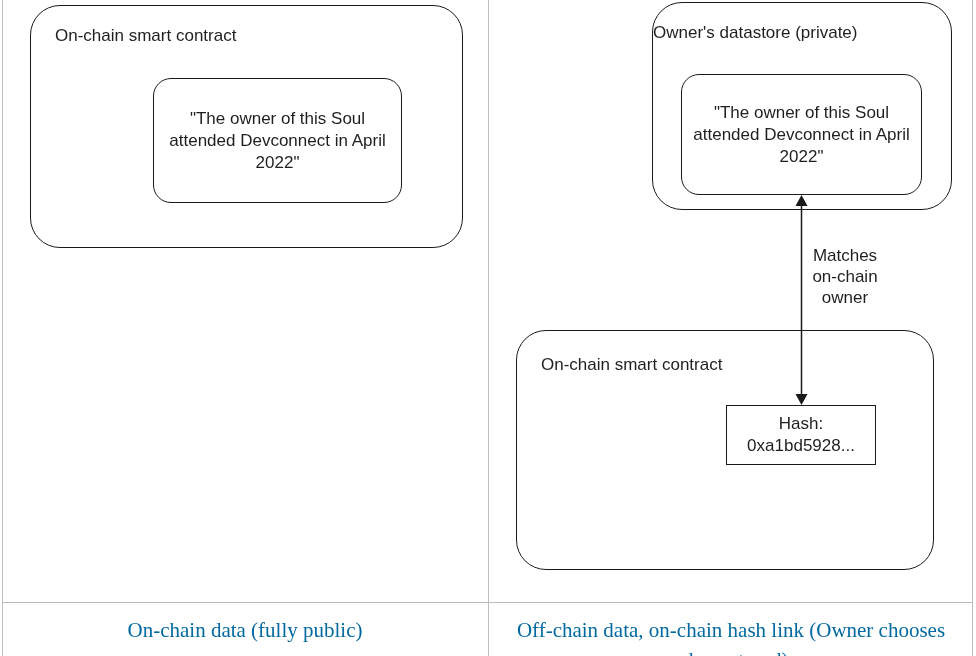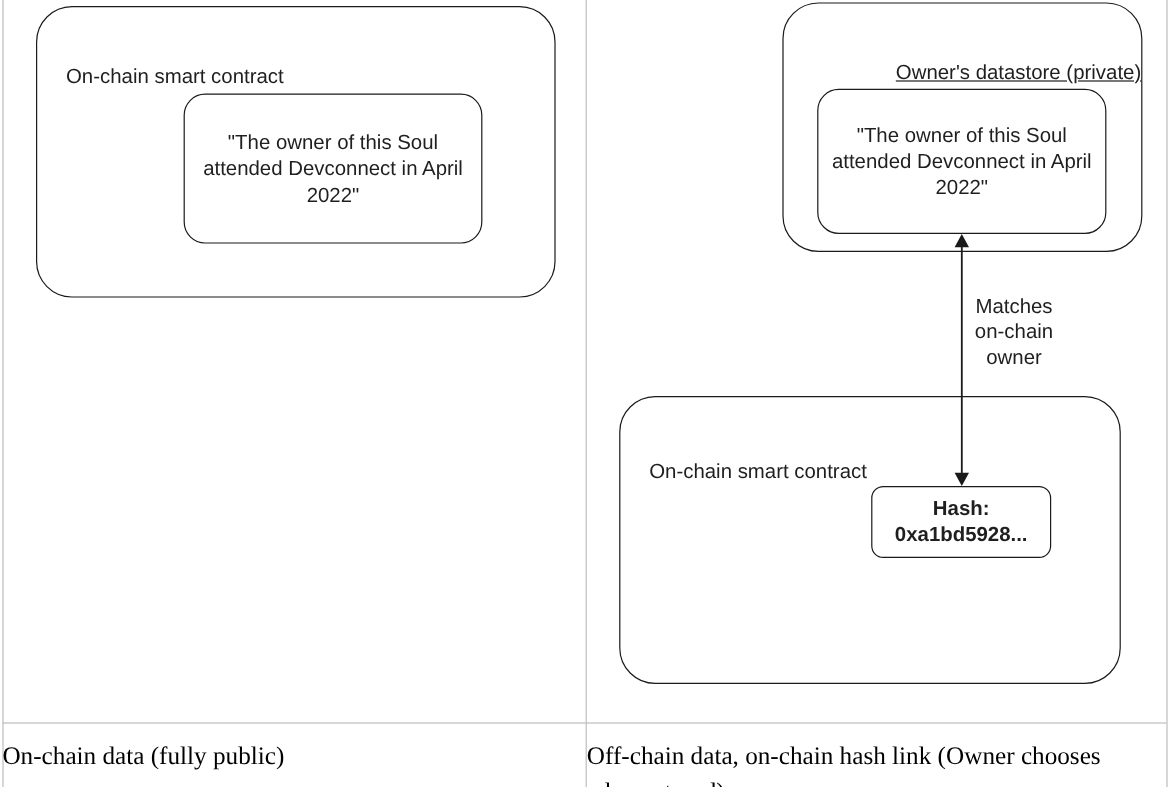--- a/index.html
+++ b/index.html
@@ -19,42 +19,40 @@
     border: 1px solid #1a1a1a;
     border-radius: 30px;
     background: #ffffff;
     box-sizing: border-box;
   }
   .container-label {
     position: absolute;
     font-size: 17px;
     line-height: 20px;
     white-space: nowrap;
-    margin-top: 28px;
   }
   .center-label {
     left: 0; right: 0;
-    text-align: right;
-    text-decoration: underline;
+    text-align: left;
   }
   .ibox {
     position: absolute;
     border: 1px solid #1a1a1a;
     background: #ffffff;
     box-sizing: border-box;
     display: flex;
     align-items: center;
     justify-content: center;
     text-align: center;
     font-size: 17px;
     line-height: 22px;
     white-space: pre-line;
   }
   .claim-box { border-radius: 18px; }
-  .hash-box  { border-radius: 10px; font-weight: bold; }
+  .hash-box  { border-radius: 0; }
 
   .arrow-layer {
     position: absolute;
     left: 0; top: 0;
     width: 976px; height: 656px;
     pointer-events: none;
   }
   .arrow-label {
     position: absolute;
     left: 802px; top: 245px;
@@ -64,21 +62,22 @@
     line-height: 21px;
     white-space: pre-line;
   }
 
   .caption {
     position: absolute;
     top: 615px;
     font-family: "Liberation Serif", serif;
     font-size: 21px;
     line-height: 30px;
-    color: #000000;
+    text-align: center;
+    color: #0369a1;
     white-space: pre-line;
   }
   .caption-left  { left: 2px;   width: 486px; }
   .caption-right { left: 489px; width: 484px; }
 </style>
 </head>
 <body>
 
 <div class="vline" style="left:2px;   top:0; height:656px;"></div>
 <div class="vline" style="left:488px; top:0; height:656px;"></div>

